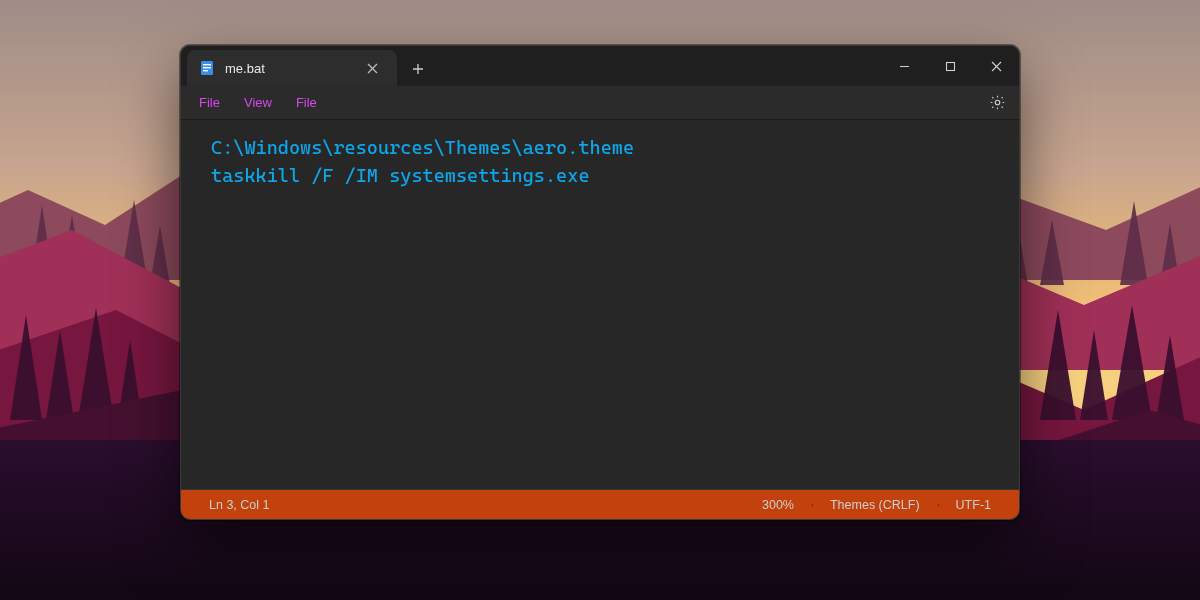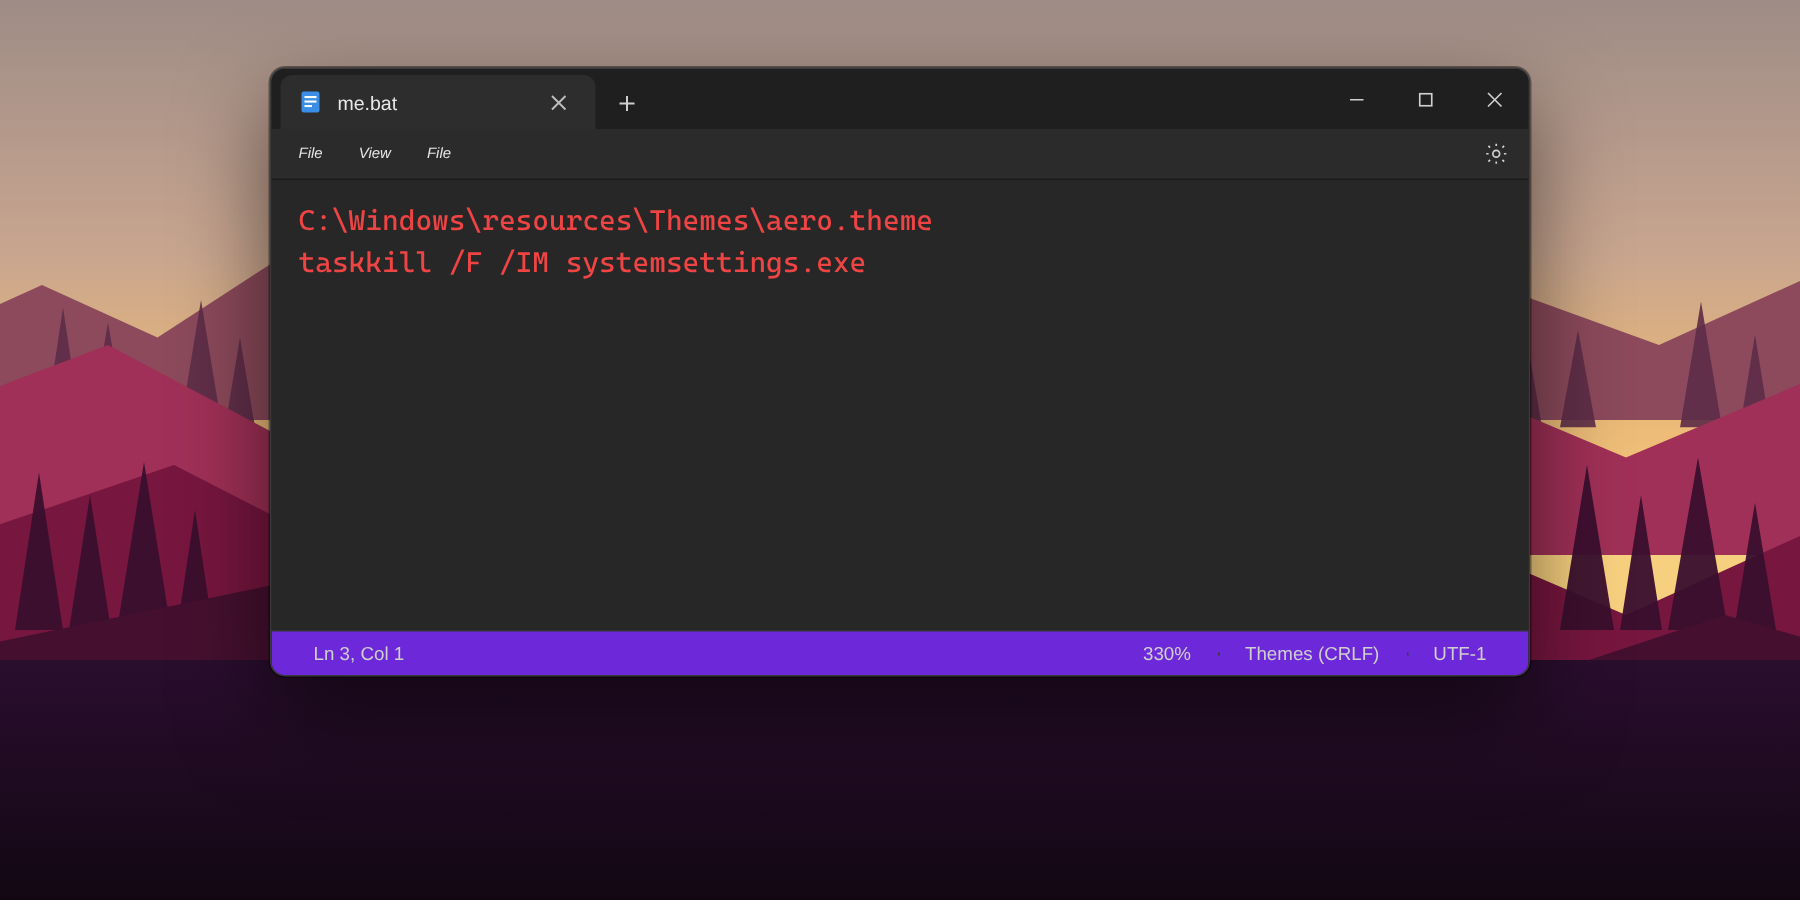--- a/index.html
+++ b/index.html
@@ -19,21 +19,21 @@
   .ground   { position: absolute; left:0; right:0; bottom:0; height:160px;
               background: linear-gradient(#2a0e2e, #120713); }
   
   .trees    { position: absolute; left:0; right:0; }
   .trees svg{ width:100%; height:100%; display:block; }
   .trees1   { top: 195px; height: 90px; opacity:.9; }
   .trees2   { top: 300px; height: 120px; opacity:.95; }
 
   
   .window {
-    position: absolute; left: 180px; top: 45px; width: 840px; height: 406px;
+    position: absolute; left: 180px; top: 45px; width: 840px; height: 475px;
     background: #1f1f1f; border: 1px solid #3a3a3a; border-radius: 10px;
     box-shadow: 0 25px 60px rgba(0,0,0,.55), 0 0 0 1px rgba(0,0,0,.4);
     display: flex; flex-direction: column; overflow: hidden;
   }
   .titlebar { height: 40px; background:#1f1f1f; display:flex; align-items:stretch; }
   .tab {
     display:flex; align-items:center; gap:10px; padding:0 14px 0 12px;
     background:#2d2d2d; border-top-left-radius:8px; border-top-right-radius:8px;
     margin:4px 0 0 6px; min-width:210px; position:relative;
   }
@@ -42,31 +42,31 @@
   .tab-close { margin-left:auto; color:#bdbdbd; font-size:14px; width:22px; height:22px;
                display:flex; align-items:center; justify-content:center; border-radius:4px; cursor:pointer; }
   .newtab { width:34px; display:flex; align-items:center; justify-content:center;
             color:#cfcfcf; font-size:16px; margin:6px 0 0 4px; cursor:pointer; border-radius:4px; }
   .winbtns { margin-left:auto; display:flex; }
   .winbtn  { width:46px; display:flex; align-items:center; justify-content:center;
              color:#cfcfcf; cursor:pointer; }
 
   .menubar { height:34px; background:#2b2b2b; display:flex; align-items:center;
              padding:0 6px; border-bottom:1px solid #1a1a1a; }
-  .menuitem{ color:#e5e5e5; font-size:10px; padding:5px 12px; border-radius:4px; cursor:pointer;font-style:italic; }
+  .menuitem{ color:#d946ef; font-size:13px; padding:5px 12px; border-radius:4px; cursor:pointer; }
   .settings-btn{ margin-left:auto; width:32px; height:28px; display:flex;
                  align-items:center; justify-content:center; color:#d0d0d0;
                  border-radius:4px; cursor:pointer; }
 
-  .editor { flex:1; background:#272727; color:#ef4444;
+  .editor { flex:1; background:#272727; color:#0ea5e9;
             font-family:"Cascadia Mono","Consolas",monospace; font-size:19px;
-            line-height:1.45; padding:14px 18px; white-space:pre; overflow:auto;
+            line-height:1.45; padding:14px 30px; white-space:pre; overflow:auto;
             border:none; outline:none; }
 
-  .statusbar{ height:30px; background:#6d28d9; border-top:1px solid #333;
+  .statusbar{ height:30px; background:#c2410c; border-top:1px solid #333;
               display:flex; align-items:center; color:#cfcfcf; font-size:12.5px;
               padding:0 10px; }
   .status-seg{ padding:0 18px; position:relative; }
   .status-seg + .status-seg::before{
       content:""; position:absolute; left:0; top:6px; bottom:6px; width:1px;
       background:#3a3a3a; }
   .status-spacer{ flex:1; }
 
   
   svg { display:block; }
@@ -185,17 +185,17 @@
       </span>
     </div>
   </div>
 
   <div class="editor" contenteditable="true" spellcheck="false" style="">C:\Windows\resources\Themes\aero.theme
 taskkill /F /IM systemsettings.exe</div>
 
   <div class="statusbar">
     <div class="status-seg">Ln 3, Col 1</div>
     <div class="status-spacer"></div>
-    <div class="status-seg">330%</div>
+    <div class="status-seg">300%</div>
     <div class="status-seg">Themes (CRLF)</div>
     <div class="status-seg">UTF-1</div>
   </div>
 </div>
 
 </body></html>

